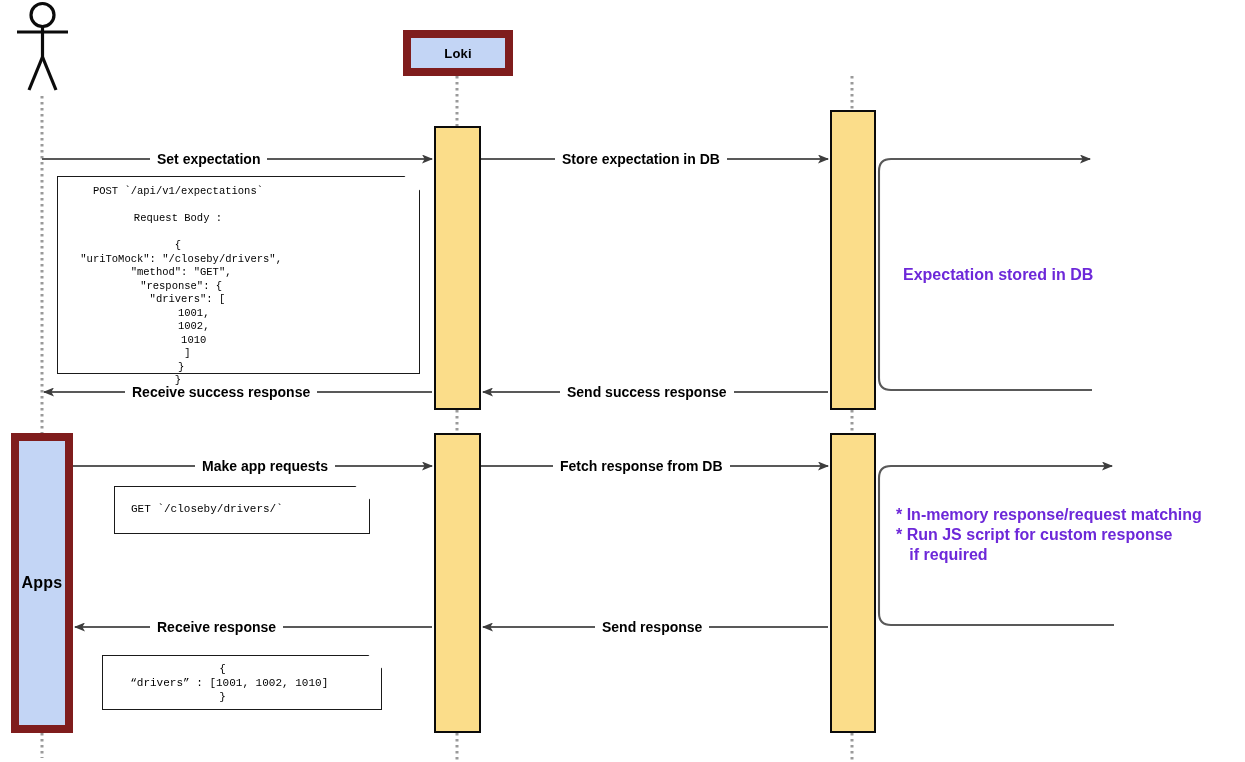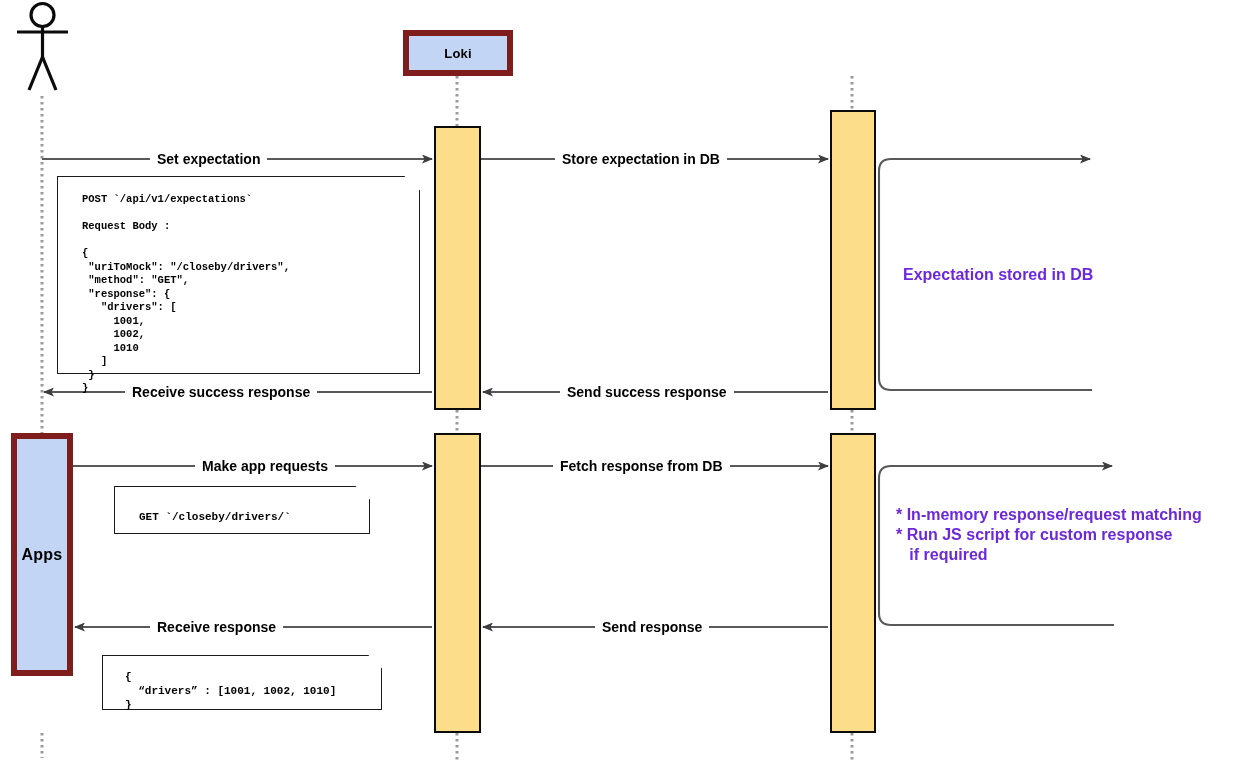--- a/index.html
+++ b/index.html
@@ -23,21 +23,21 @@
     left: 0;
     top: 0;
     width: 1245px;
     height: 762px;
   }
   
   .participant-box {
     position: absolute;
     box-sizing: border-box;
     background: #c3d5f5;
-    border: 6px solid #7f1d1d;
+    border: 8px solid #7f1d1d;
     display: flex;
     align-items: center;
     justify-content: center;
     font-family: "Liberation Sans", sans-serif;
     font-size: 13px;
     font-weight: bold;
     color: #000000;
     letter-spacing: 0.2px;
   }
   
@@ -71,27 +71,28 @@
     line-height: 20px;
   }
   
   .code-note {
     position: absolute;
     box-sizing: border-box;
     background: #ffffff;
   }
   .code-note pre {
     position: absolute;
-    margin: 8px;
+    margin: 0;
     font-family: "Liberation Mono", monospace;
     font-size: 10.5px;
-    font-weight: bold;
+    font-weight: normal;
     line-height: 13.5px;
     color: #000000;
     white-space: pre;
+    text-align: center;
   }
   .code-note pre.big {
     font-size: 11px;
     line-height: 14px;
   }
   .apps-label {
     position: absolute;
     font-family: "Liberation Sans", sans-serif;
     font-size: 16px;
     font-weight: bold;
@@ -169,21 +170,21 @@
       <path d="M103,656 L368,656 L381,669 L381,709 L103,709 Z"></path>
       <path d="M368,656 L368,669 L381,669" fill="none" stroke="#1a1a1a" stroke-width="2"></path>
     </g>
   </svg>
 
   <div class="participant-box" style="left:403px; top:30px; width:110px; height:46px;">
     <span>Loki</span>
   </div>
 
 
-  <div class="participant-box" style="left:11px; top:433px; width:62px; height:243px;">
+  <div class="participant-box" style="left:11px; top:433px; width:62px; height:300px;">
     <span class="apps-label" style="position:static;">Apps</span>
   </div>
 
   <div class="activation" style="left:434px; top:126px; width:47px; height:284px;"></div>
   <div class="activation" style="left:830px; top:110px; width:46px; height:300px;"></div>
   <div class="activation" style="left:434px; top:433px; width:47px; height:300px;"></div>
   <div class="activation" style="left:830px; top:433px; width:46px; height:300px;"></div>
 
   <div class="msg-label" style="left:150px; top:159px;">Set expectation</div>
 

